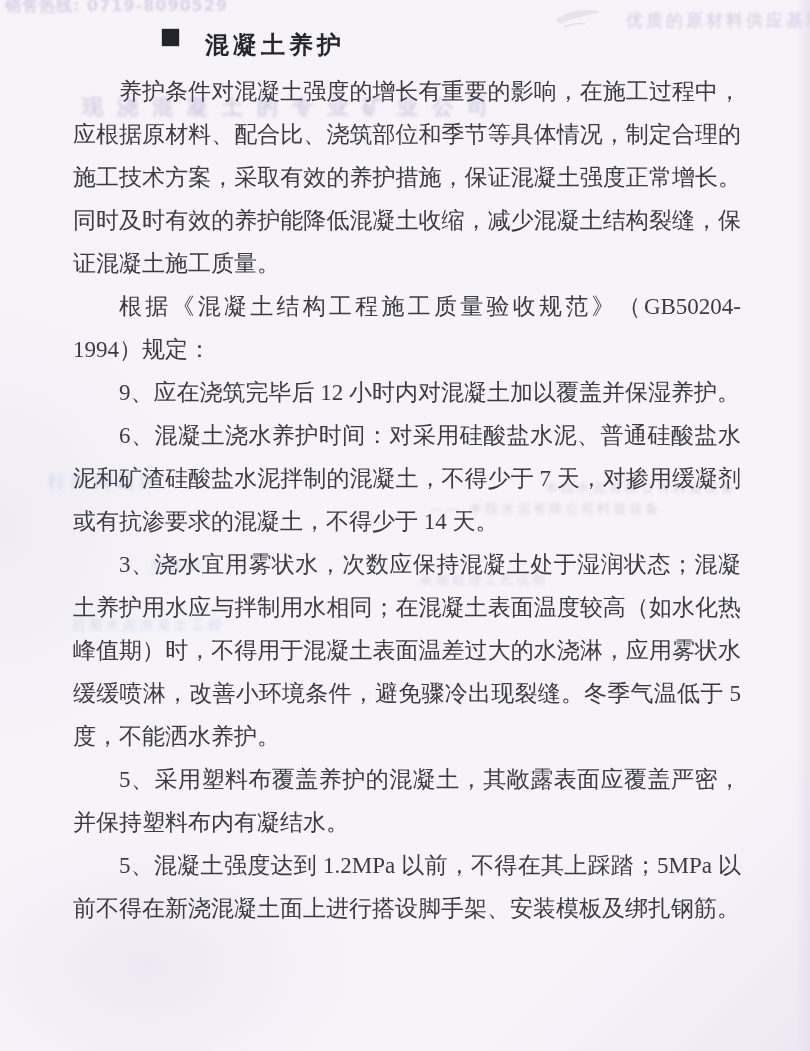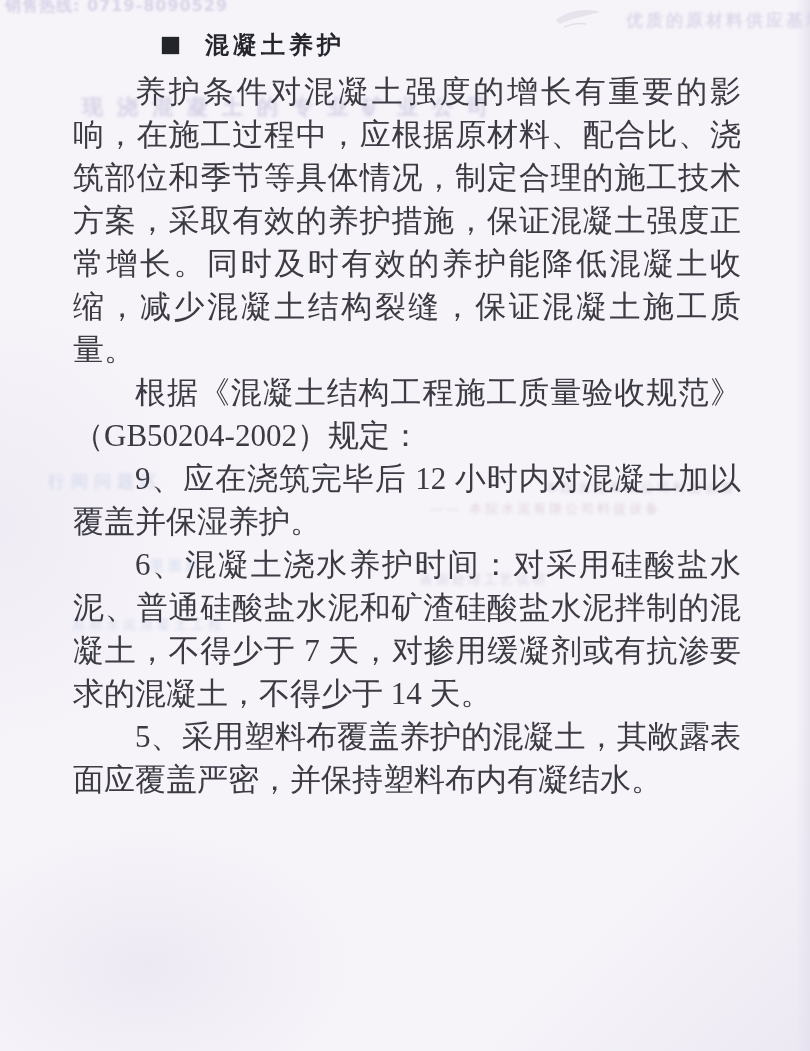--- a/index.html
+++ b/index.html
@@ -28,36 +28,36 @@
       color:#d6d2e6;filter:blur(1.6px);letter-spacing:14px;}
   .wm-b1{top:470px;left:48px;font-size:17px;color:#ced5eb;filter:blur(1.8px);letter-spacing:6px;}
   .wm-b2{top:479px;left:545px;font-size:13px;color:#ddd4e2;filter:blur(1.6px);letter-spacing:3px;}
   .wm-b3{top:500px;left:430px;font-size:13px;color:#e1d4dd;filter:blur(1.5px);letter-spacing:3px;}
   .wm-b4{top:557px;left:150px;font-size:14px;color:#d3daee;filter:blur(1.8px);letter-spacing:4px;}
   .wm-b5{top:616px;left:72px;font-size:13px;color:#d6dcee;filter:blur(1.8px);letter-spacing:4px;}
   .wm-b6{top:571px;left:420px;font-size:13px;color:#dcd6e6;filter:blur(1.8px);letter-spacing:3px;}
   .swoosh{position:absolute;top:6px;left:550px;opacity:.55;}
   
   .heading{
-    position:absolute;top:29px;left:118px;display:flex;align-items:center;
+    position:absolute;top:29px;left:118px;display:flex;
     font-family:"DejaVu Sans","Liberation Sans",sans-serif;
     padding-left:44px;
   }
   .bullet{
     width:17px;height:17px;background:#23232a;display:inline-block;
     box-shadow:0 0 1px #23232a;
   }
   .heading-text{
     margin-left:26px;font-size:24px;font-weight:bold;color:#26262e;
     letter-spacing:4px;
   }
   
   .doc{
     position:absolute;top:70px;left:73px;width:668px;
-    font-size:31px;line-height:43px;color:#3c3b44;
+    font-size:23px;line-height:43px;color:#3c3b44;
     text-align:justify;
   }
   .doc p{margin:0;text-indent:2em;}
 </style>
 </head>
 <body>
 
 <div class="paper">
 
   <span class="wm wm-phone">销售热线: 0719-8090529</span>
@@ -75,19 +75,21 @@
     <path d="M14 21 C 22 18, 30 17, 36 18" stroke="#d2cfde" stroke-width="1.5" fill="none"></path>
   </svg>
 
   <div class="heading">
     <span class="bullet"></span>
     <span class="heading-text">混凝土养护</span>
   </div>
 
   <div class="doc">
     <p>养护条件对混凝土强度的增长有重要的影响，在施工过程中，应根据原材料、配合比、浇筑部位和季节等具体情况，制定合理的施工技术方案，采取有效的养护措施，保证混凝土强度正常增长。同时及时有效的养护能降低混凝土收缩，减少混凝土结构裂缝，保证混凝土施工质量。</p>
-    <p>根据《混凝土结构工程施工质量验收规范》（GB50204-2002）规定：</p>
+    <p>根据《混凝土结构工程施工质量验收规范》（GB50204-1994）规定：</p>
     <p>9、应在浇筑完毕后 12 小时内对混凝土加以覆盖并保湿养护。</p>
     <p>6、混凝土浇水养护时间：对采用硅酸盐水泥、普通硅酸盐水泥和矿渣硅酸盐水泥拌制的混凝土，不得少于 7 天，对掺用缓凝剂或有抗渗要求的混凝土，不得少于 14 天。</p>
+    <p>3、浇水宜用雾状水，次数应保持混凝土处于湿润状态；混凝土养护用水应与拌制用水相同；在混凝土表面温度较高（如水化热峰值期）时，不得用于混凝土表面温差过大的水浇淋，应用雾状水缓缓喷淋，改善小环境条件，避免骤冷出现裂缝。冬季气温低于 5 度，不能洒水养护。</p>
     <p>5、采用塑料布覆盖养护的混凝土，其敞露表面应覆盖严密，并保持塑料布内有凝结水。</p>
+    <p>5、混凝土强度达到 1.2MPa 以前，不得在其上踩踏；5MPa 以前不得在新浇混凝土面上进行搭设脚手架、安装模板及绑扎钢筋。</p>
   </div>
 
 </div>
 
 </body></html>

